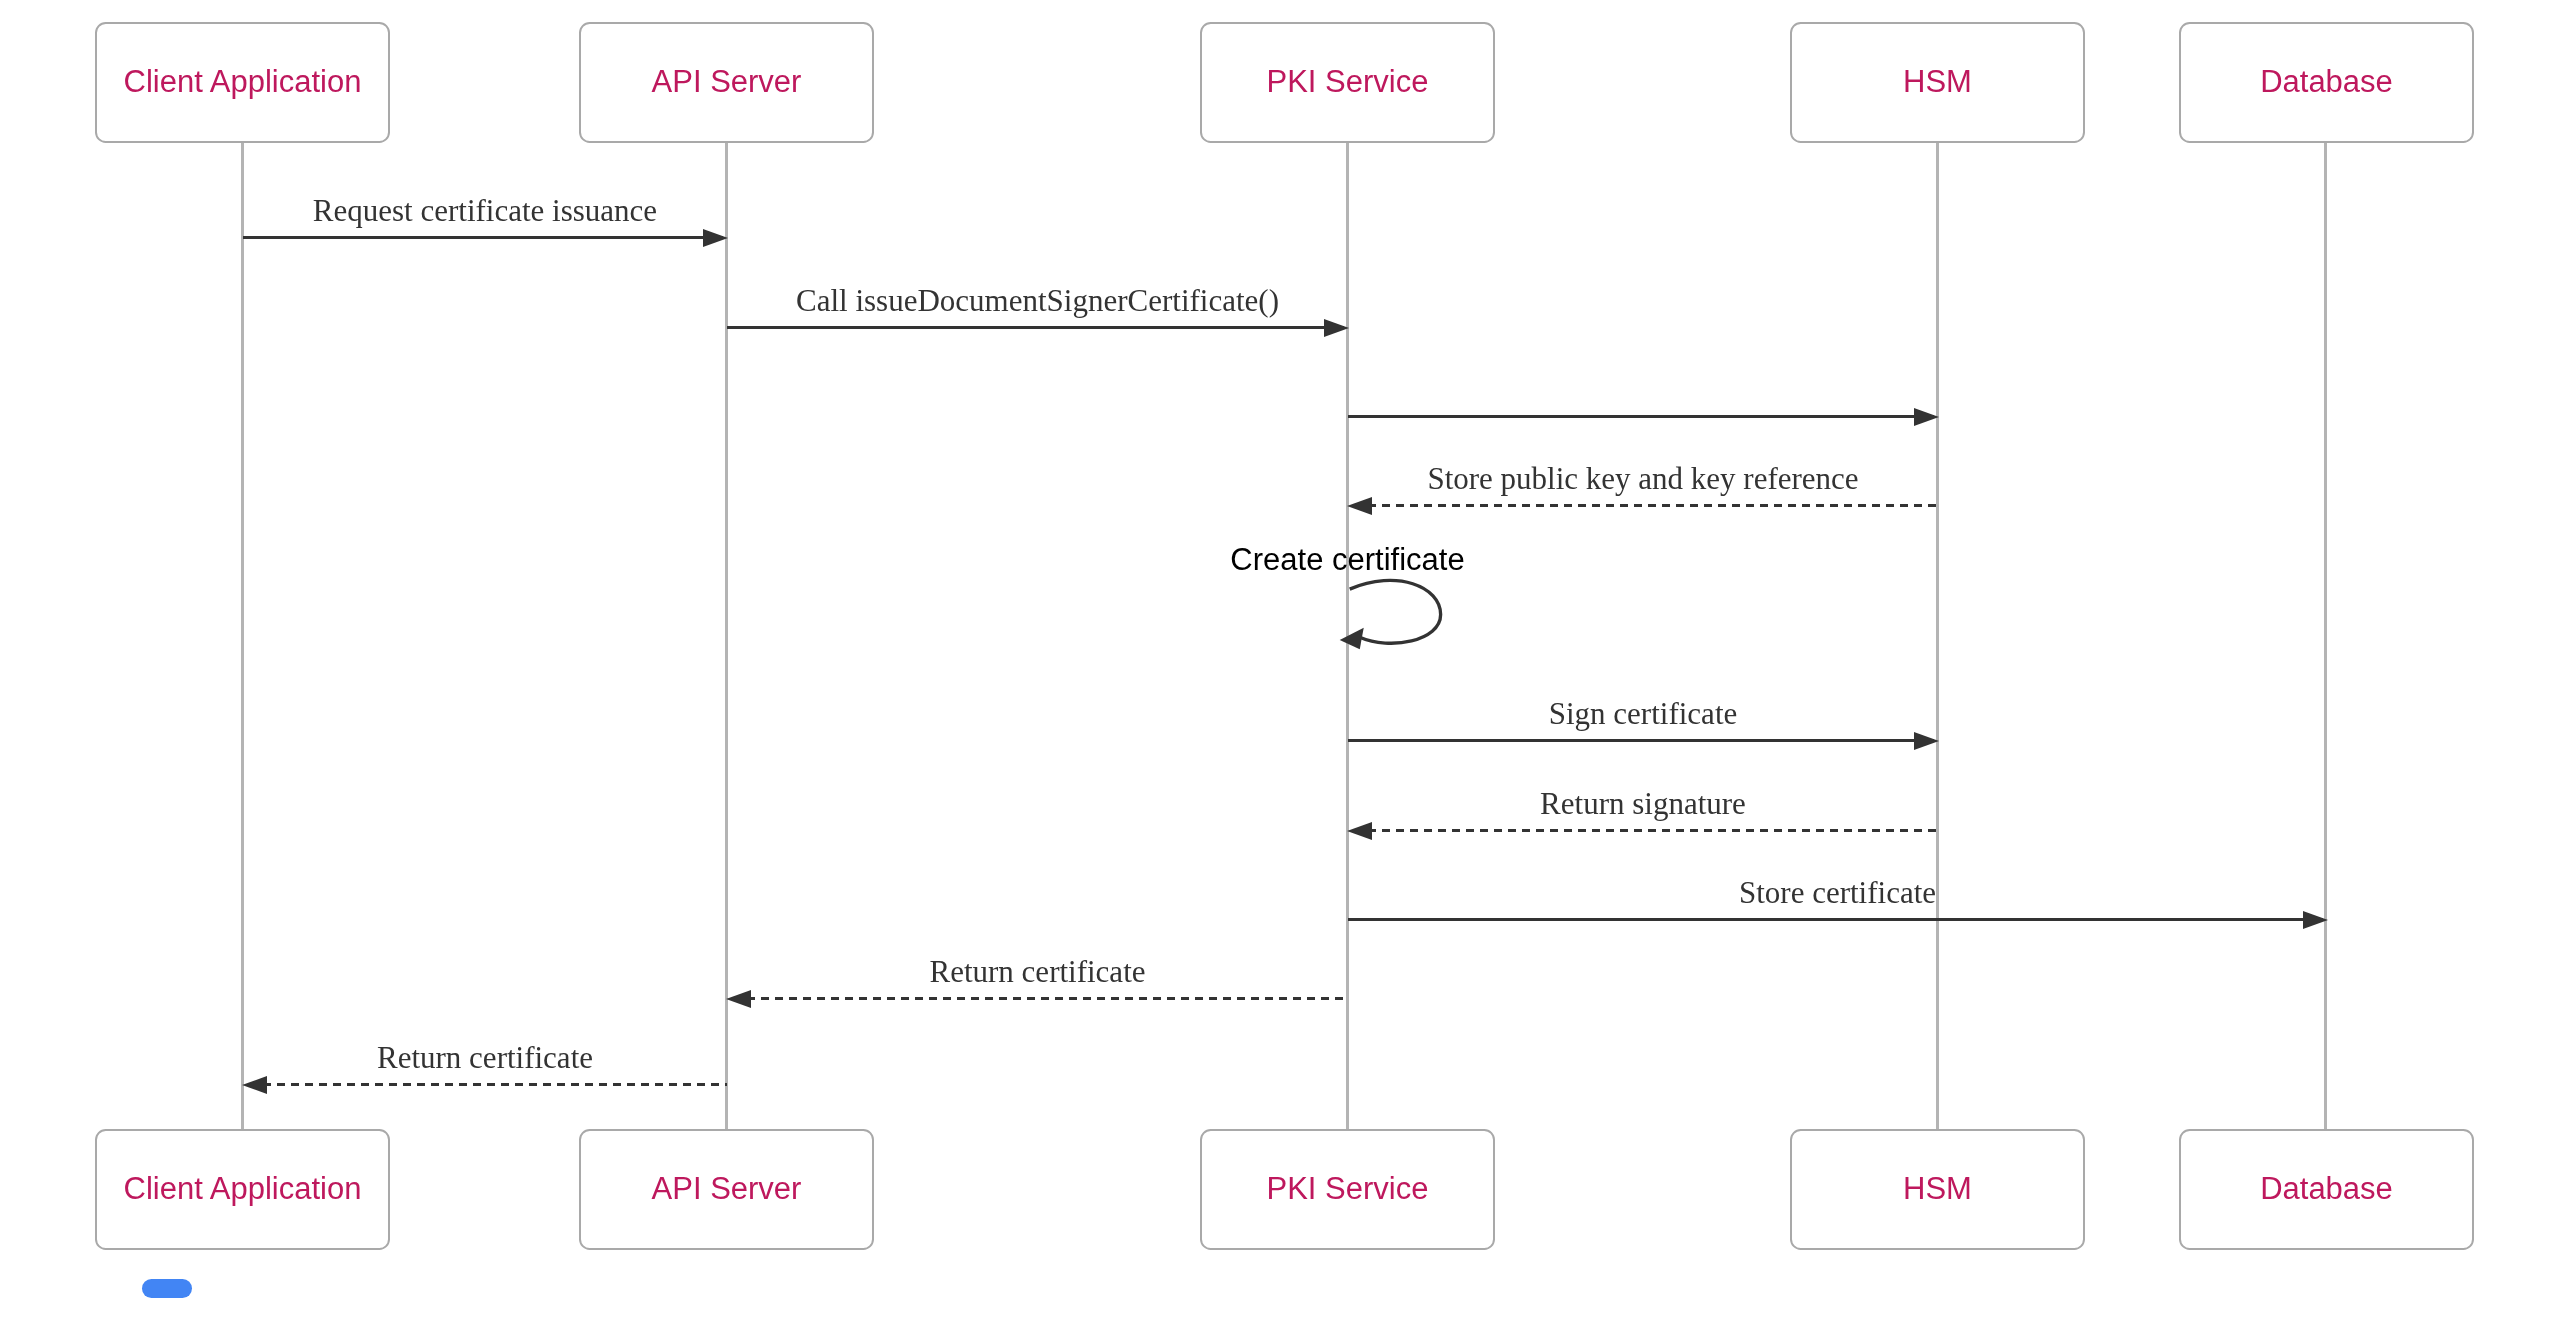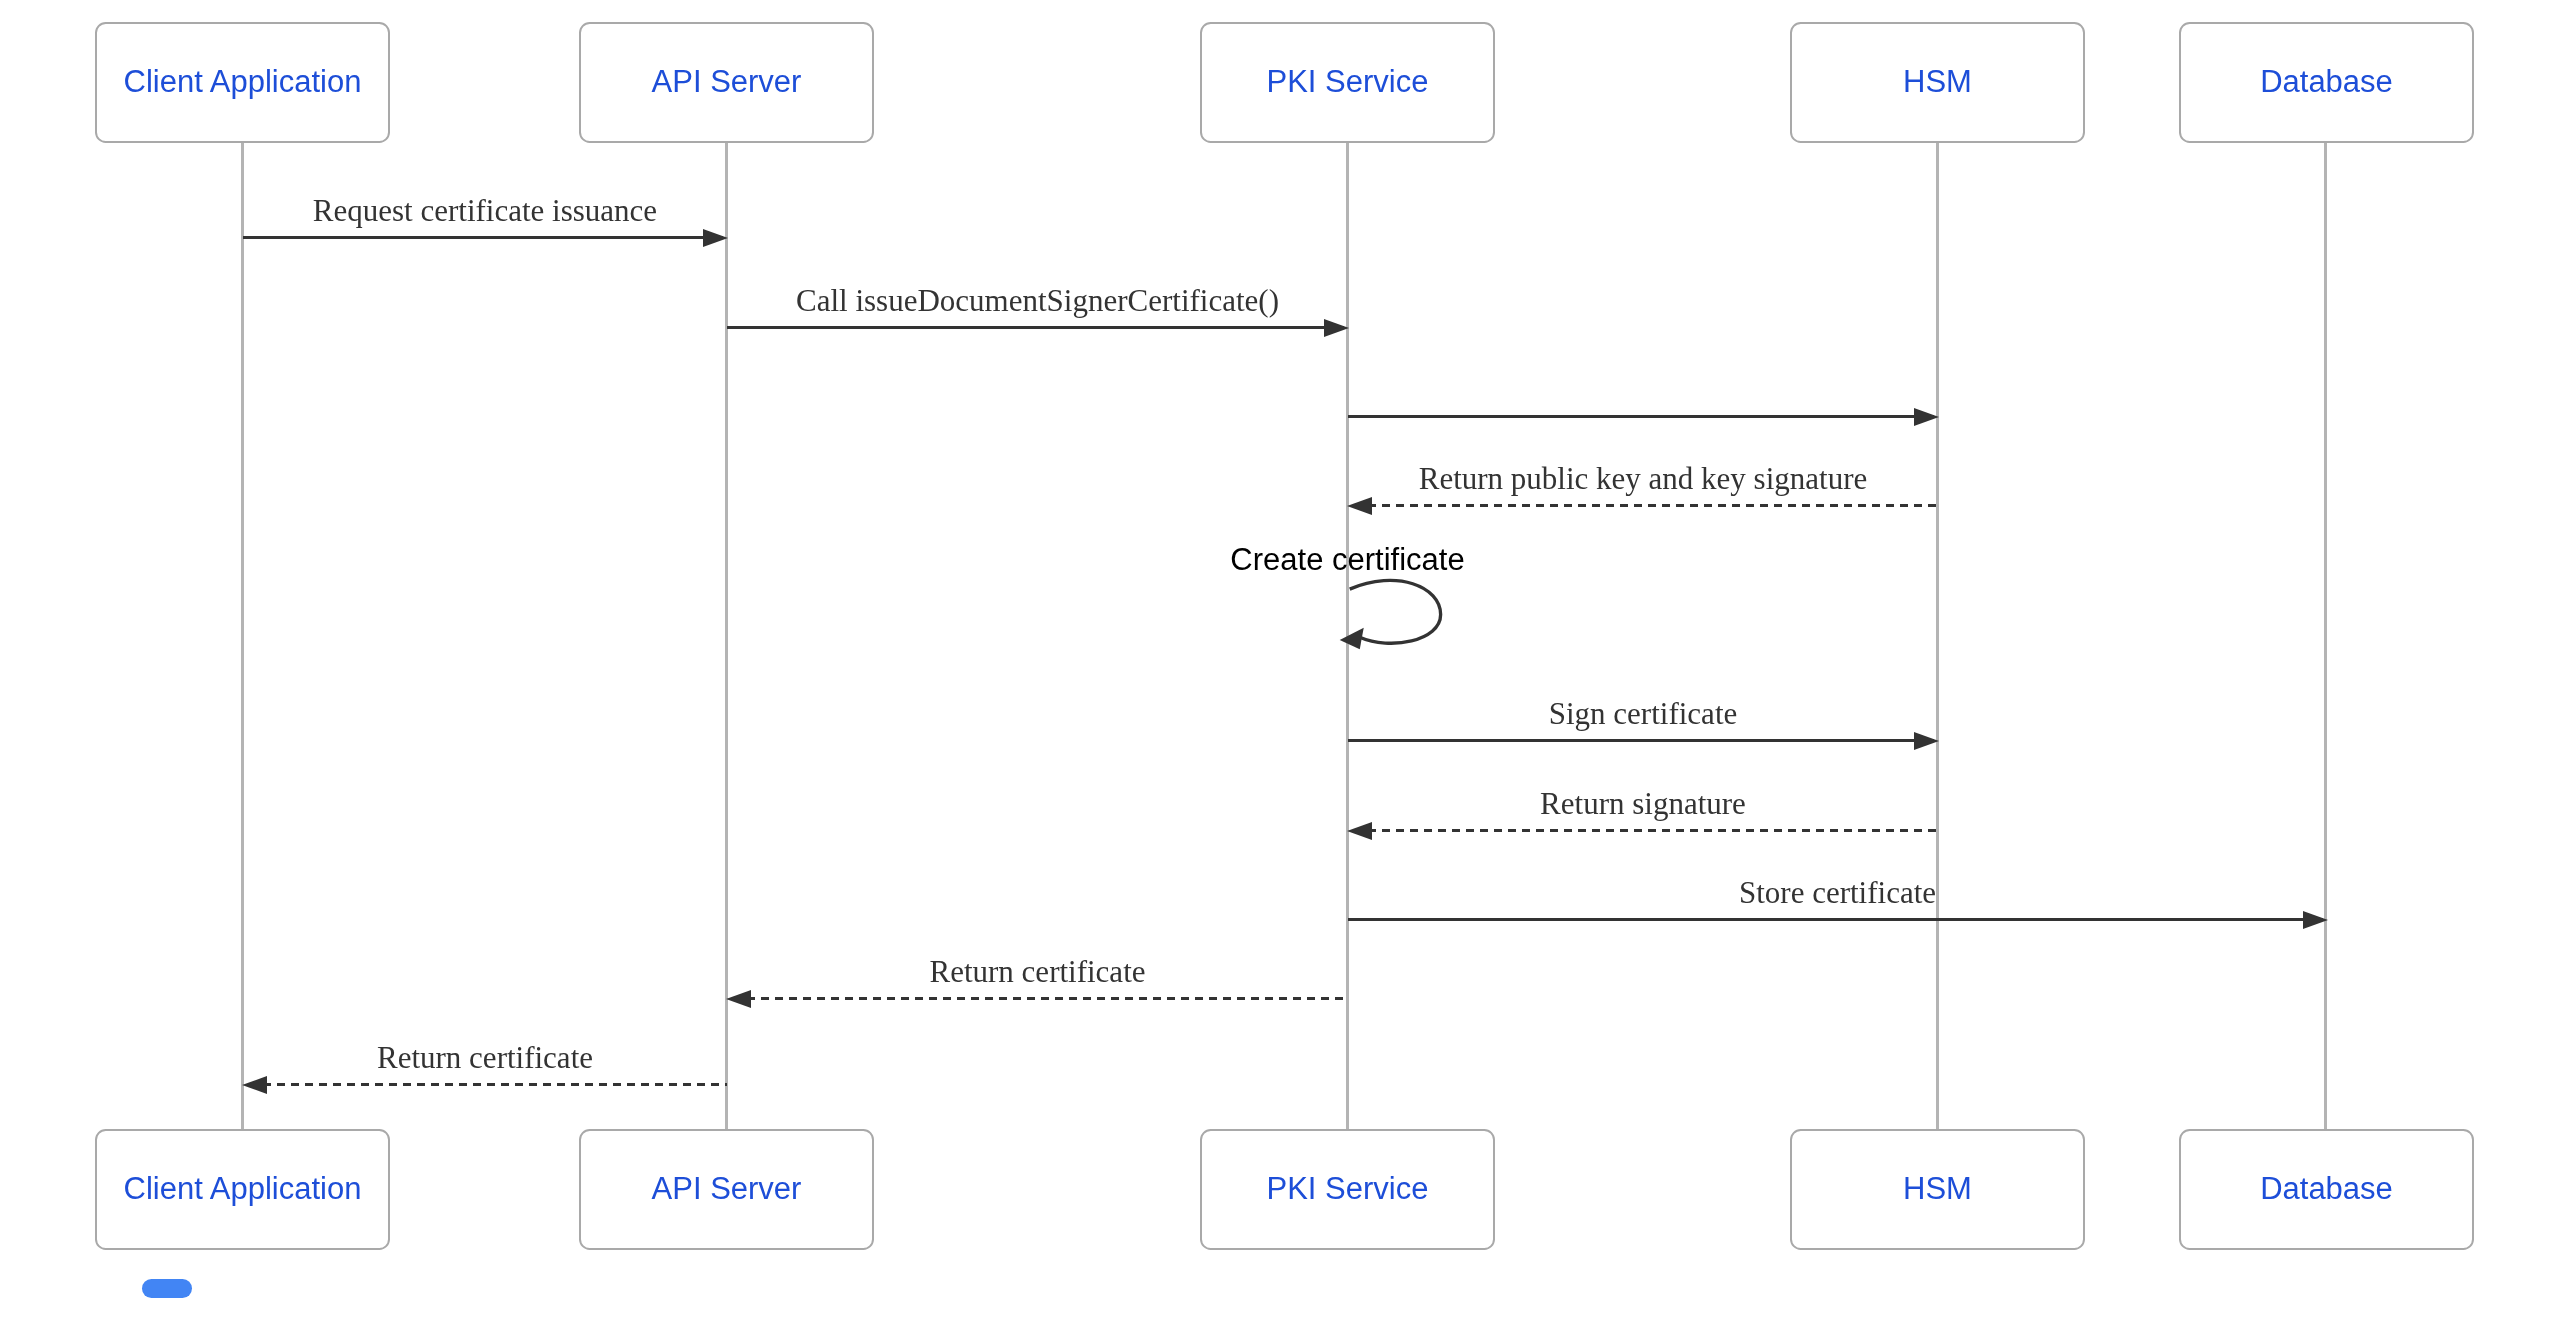--- a/index.html
+++ b/index.html
@@ -14,21 +14,21 @@
     position:absolute;top:143px;height:986px;width:3.4px;
     background:#b4b4b4;
   }
   .actor{
     position:absolute;width:295px;height:121px;
     box-sizing:border-box;
     background:#ffffff;
     border:2.7px solid #a9a9a9;
     border-radius:10.7px;
     display:flex;align-items:center;justify-content:center;
-    font-size:31px;line-height:1.1;color:#1d4ed8;
+    font-size:31px;line-height:1.1;color:#be185d;
     z-index:2;
   }
   .msg{position:absolute;height:54px;z-index:1;font-family:Liberation Serif, serif;}
   .msg .lbl{
     position:absolute;left:0;right:0;bottom:10.7px;
     text-align:center;font-size:31px;line-height:1.1;
     color:#333333;white-space:nowrap;
   }
   .line{position:absolute;bottom:0;height:3.4px;}
   .line.solid{left:0;right:4px;background:#333333;}
@@ -110,21 +110,21 @@
     <div class="line solid"></div>
     <div class="head-right"></div>
   </div>
 
   <div class="msg" style="left:1348px;top:364px;width:590px">
     <div class="line solid"></div>
     <div class="head-right"></div>
   </div>
 
   <div class="msg" style="left:1348px;top:453px;width:590px">
-    <div class="lbl">Return public key and key signature</div>
+    <div class="lbl">Store public key and key reference</div>
     <div class="line dashed"></div>
     <div class="head-left"></div>
   </div>
 
   <div class="self-label">Create certificate</div>
   <svg class="selfloop" width="117" height="81" viewBox="0 0 175 120">
     <path d="M 25 22 C 95 -8, 161 18, 161 60 C 161 100, 85 114, 40 94" fill="none" stroke="#333333" stroke-width="5"></path>
     <polygon points="10,98 46,80 40,112" fill="#333333"></polygon>
   </svg>
 

